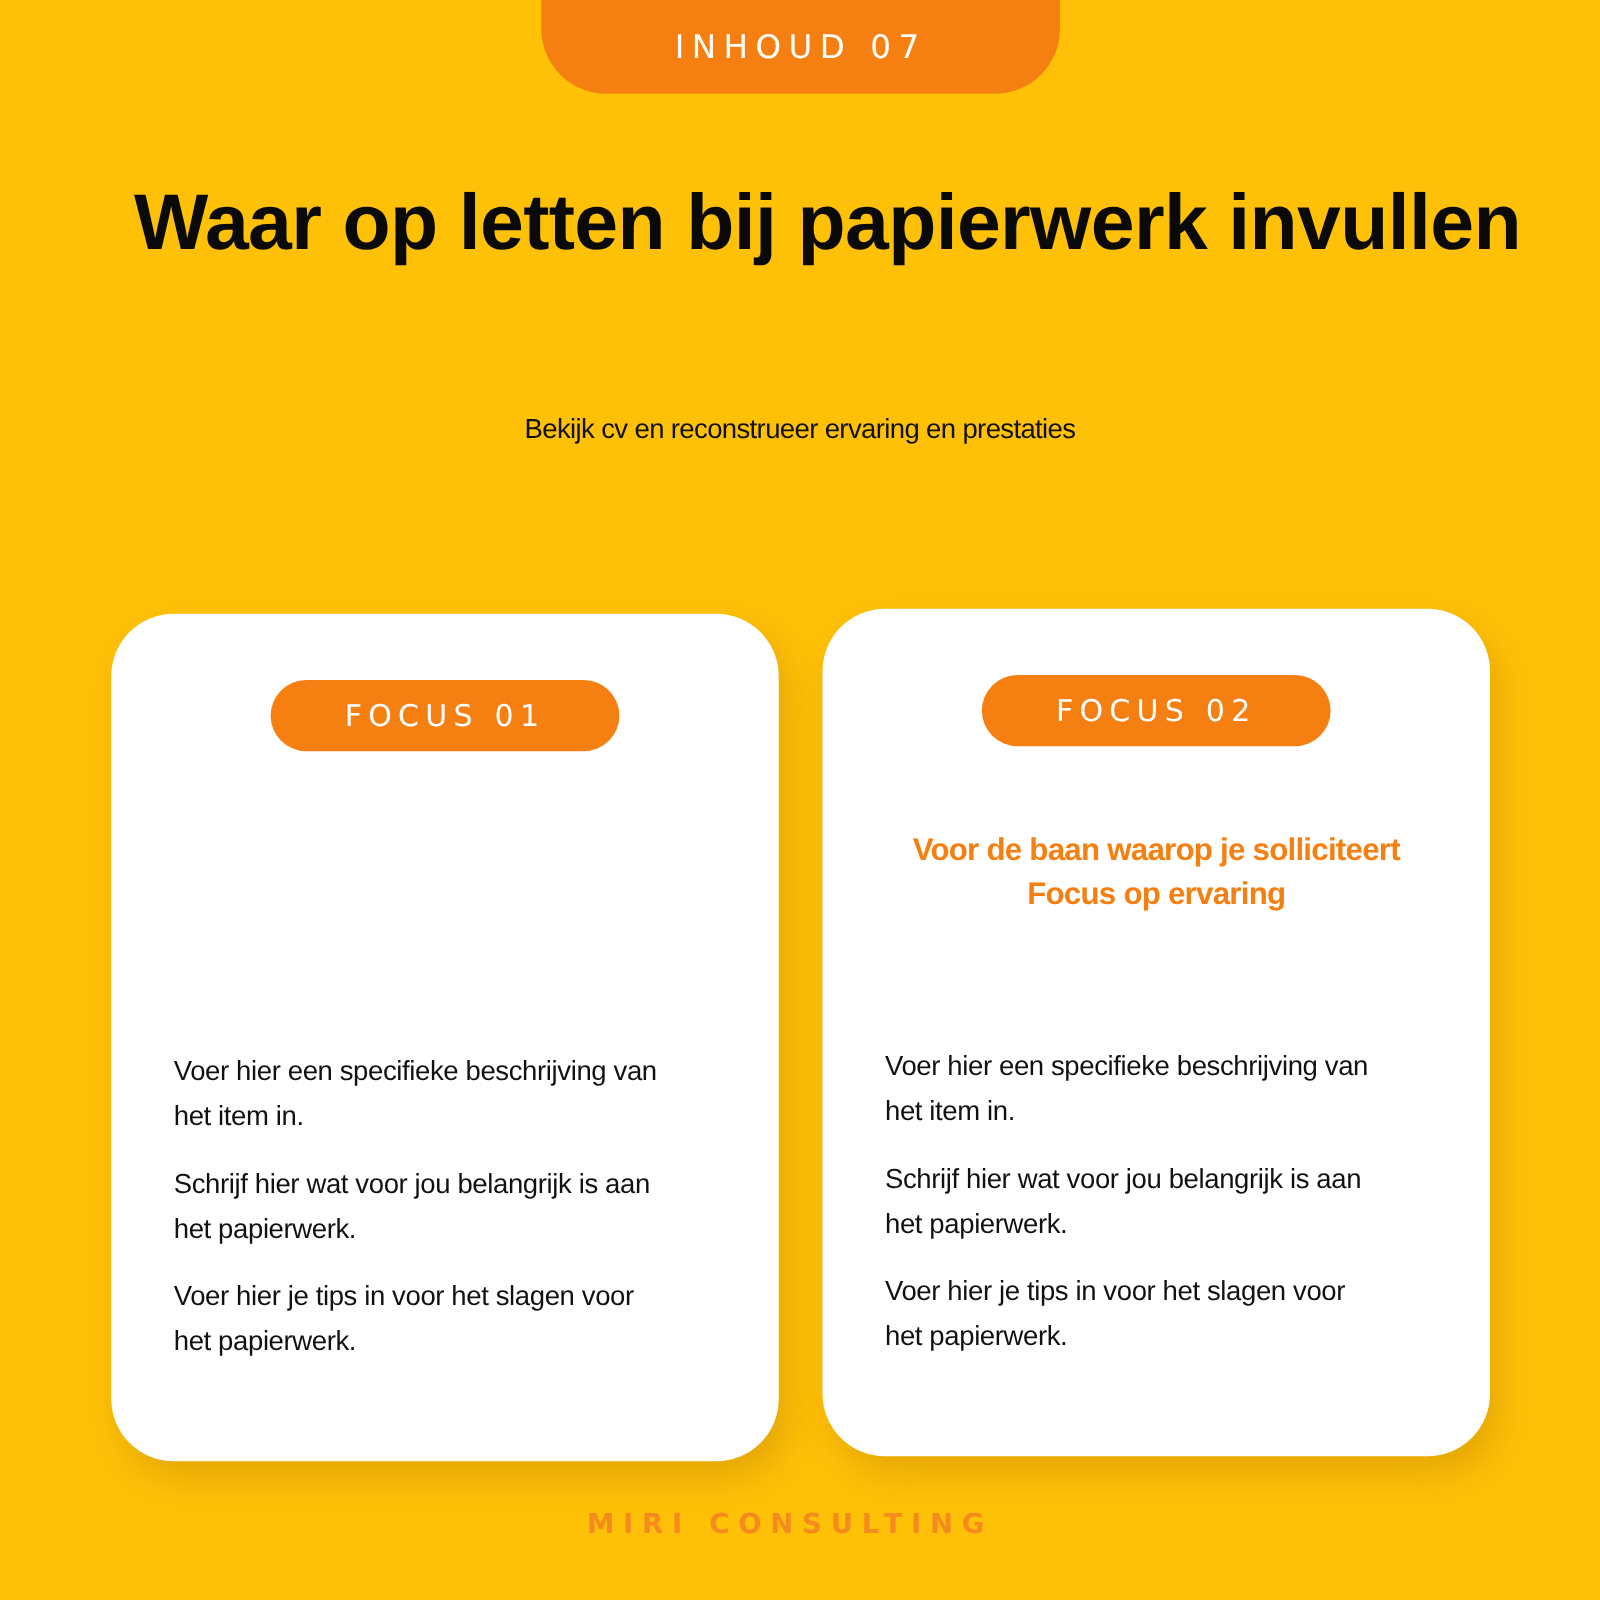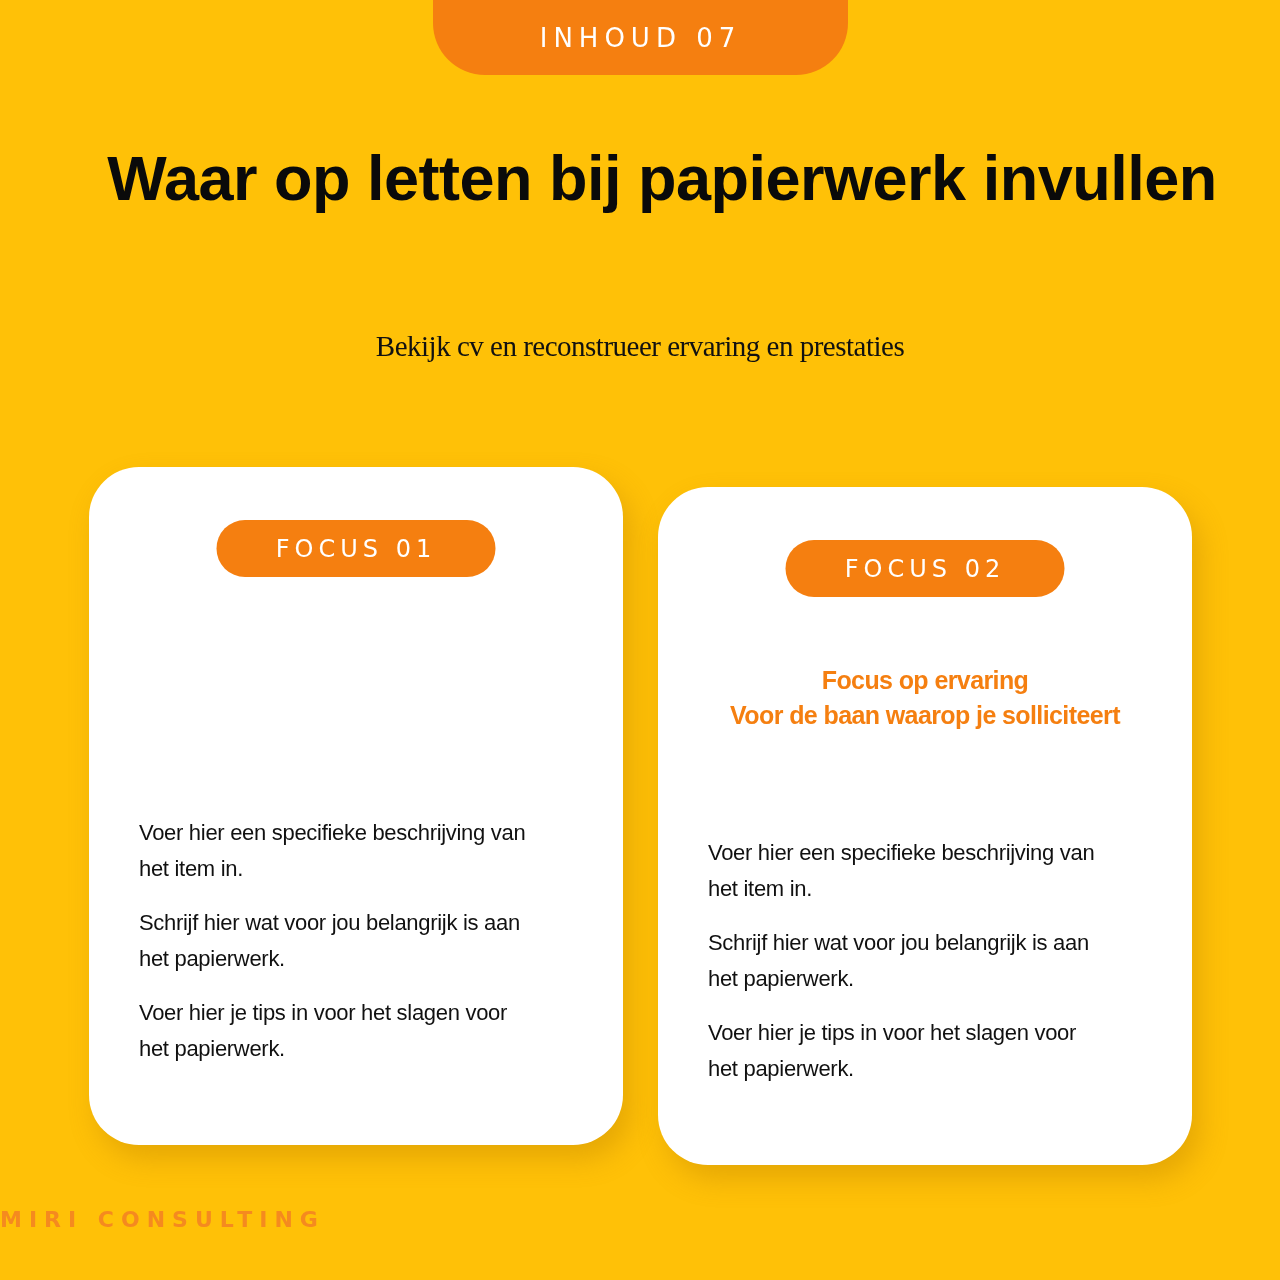--- a/index.html
+++ b/index.html
@@ -34,34 +34,34 @@
       font-weight: bold;
       letter-spacing: -0.5px;
       color: #0a0a0a;
       font-family: "Liberation Sans", sans-serif;
       margin-left: 22px;
     }
     .subtitle {
       position: absolute;
       left: 0; top: 330px; width: 1280px;
       text-align: center;
-      font-size: 29px;
+      font-size: 22px;
       color: #111;
       letter-spacing: -0.5px;
-      font-family: Liberation Serif, serif;
+      font-family: Liberation Sans, sans-serif;
     }
     .card {
       position: absolute;
       top: 467px;
       width: 534px; height: 678px;
       background: #ffffff;
       border-radius: 50px;
       box-shadow: 8px 14px 28px rgba(170, 110, 0, 0.30);
     }
-    .card.left { left: 89px; }
+    .card.left { left: 89px; margin-top: 24px; }
     .card.right { left: 658px; margin-top: 20px; }
     .pill {
       position: absolute;
       top: 53px; left: 50%;
       transform: translateX(-50%);
       width: 279px; height: 57px;
       border-radius: 29px;
       background: #F57F10;
       display: flex; align-items: center; justify-content: center;
     }
@@ -90,21 +90,21 @@
       font-size: 22px;
       line-height: 36px;
       color: #111;
       margin-bottom: 18px;
       letter-spacing: -0.3px;
       font-family: Liberation Sans, sans-serif;
     }
     .footer {
       position: absolute;
       left: 0; top: 1207px; width: 1264px;
-      text-align: left;
+      text-align: center;
       color: #F58A1F;
       font-size: 22px;
       letter-spacing: 7px;
       font-weight: bold;
       font-family: "DejaVu Sans", sans-serif;
     }
   </style>
 </head>
 <body>
 
@@ -125,22 +125,22 @@
     <p>Schrijf hier wat voor jou belangrijk is aan het papierwerk.</p>
     <p>Voer hier je tips in voor het slagen voor het papierwerk.</p>
   </div>
 </div>
 
 <div class="card right">
   <div class="pill">
     <span>FOCUS 02</span>
   </div>
   <div class="card-heading">
+    <div>Voor de baan waarop je solliciteert</div>
     <div>Focus op ervaring</div>
-    <div>Voor de baan waarop je solliciteert</div>
   </div>
   <div class="card-body">
     <p>Voer hier een specifieke beschrijving van het item in.</p>
     <p>Schrijf hier wat voor jou belangrijk is aan het papierwerk.</p>
     <p>Voer hier je tips in voor het slagen voor het papierwerk.</p>
   </div>
 </div>
 
 <div class="footer">MIRI CONSULTING</div>
 

